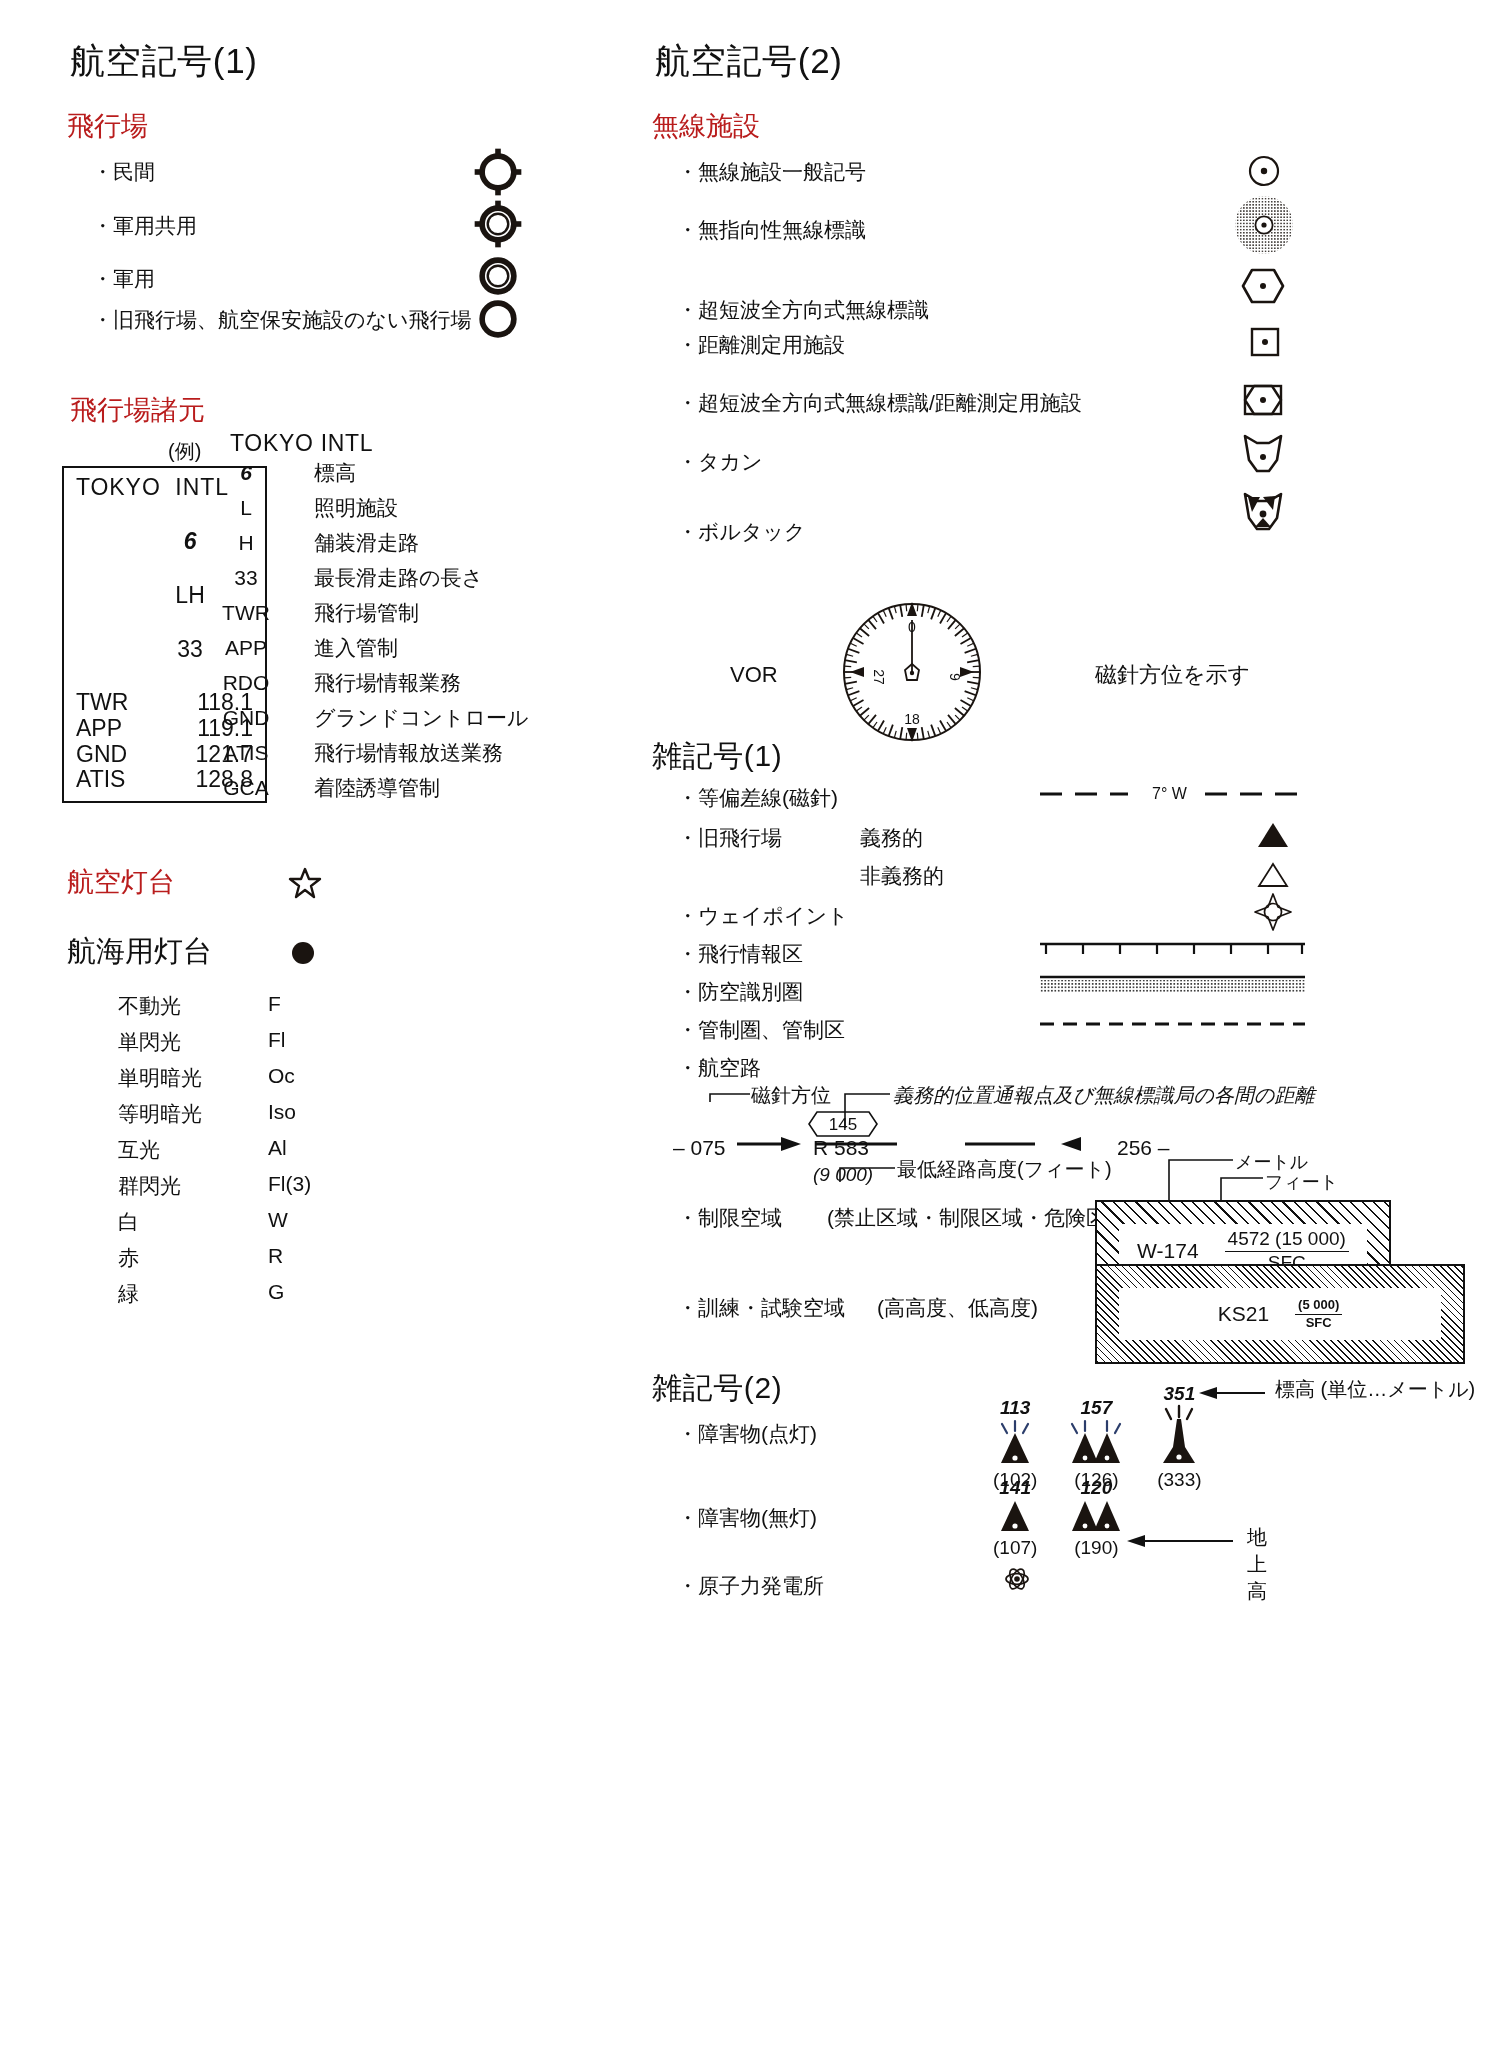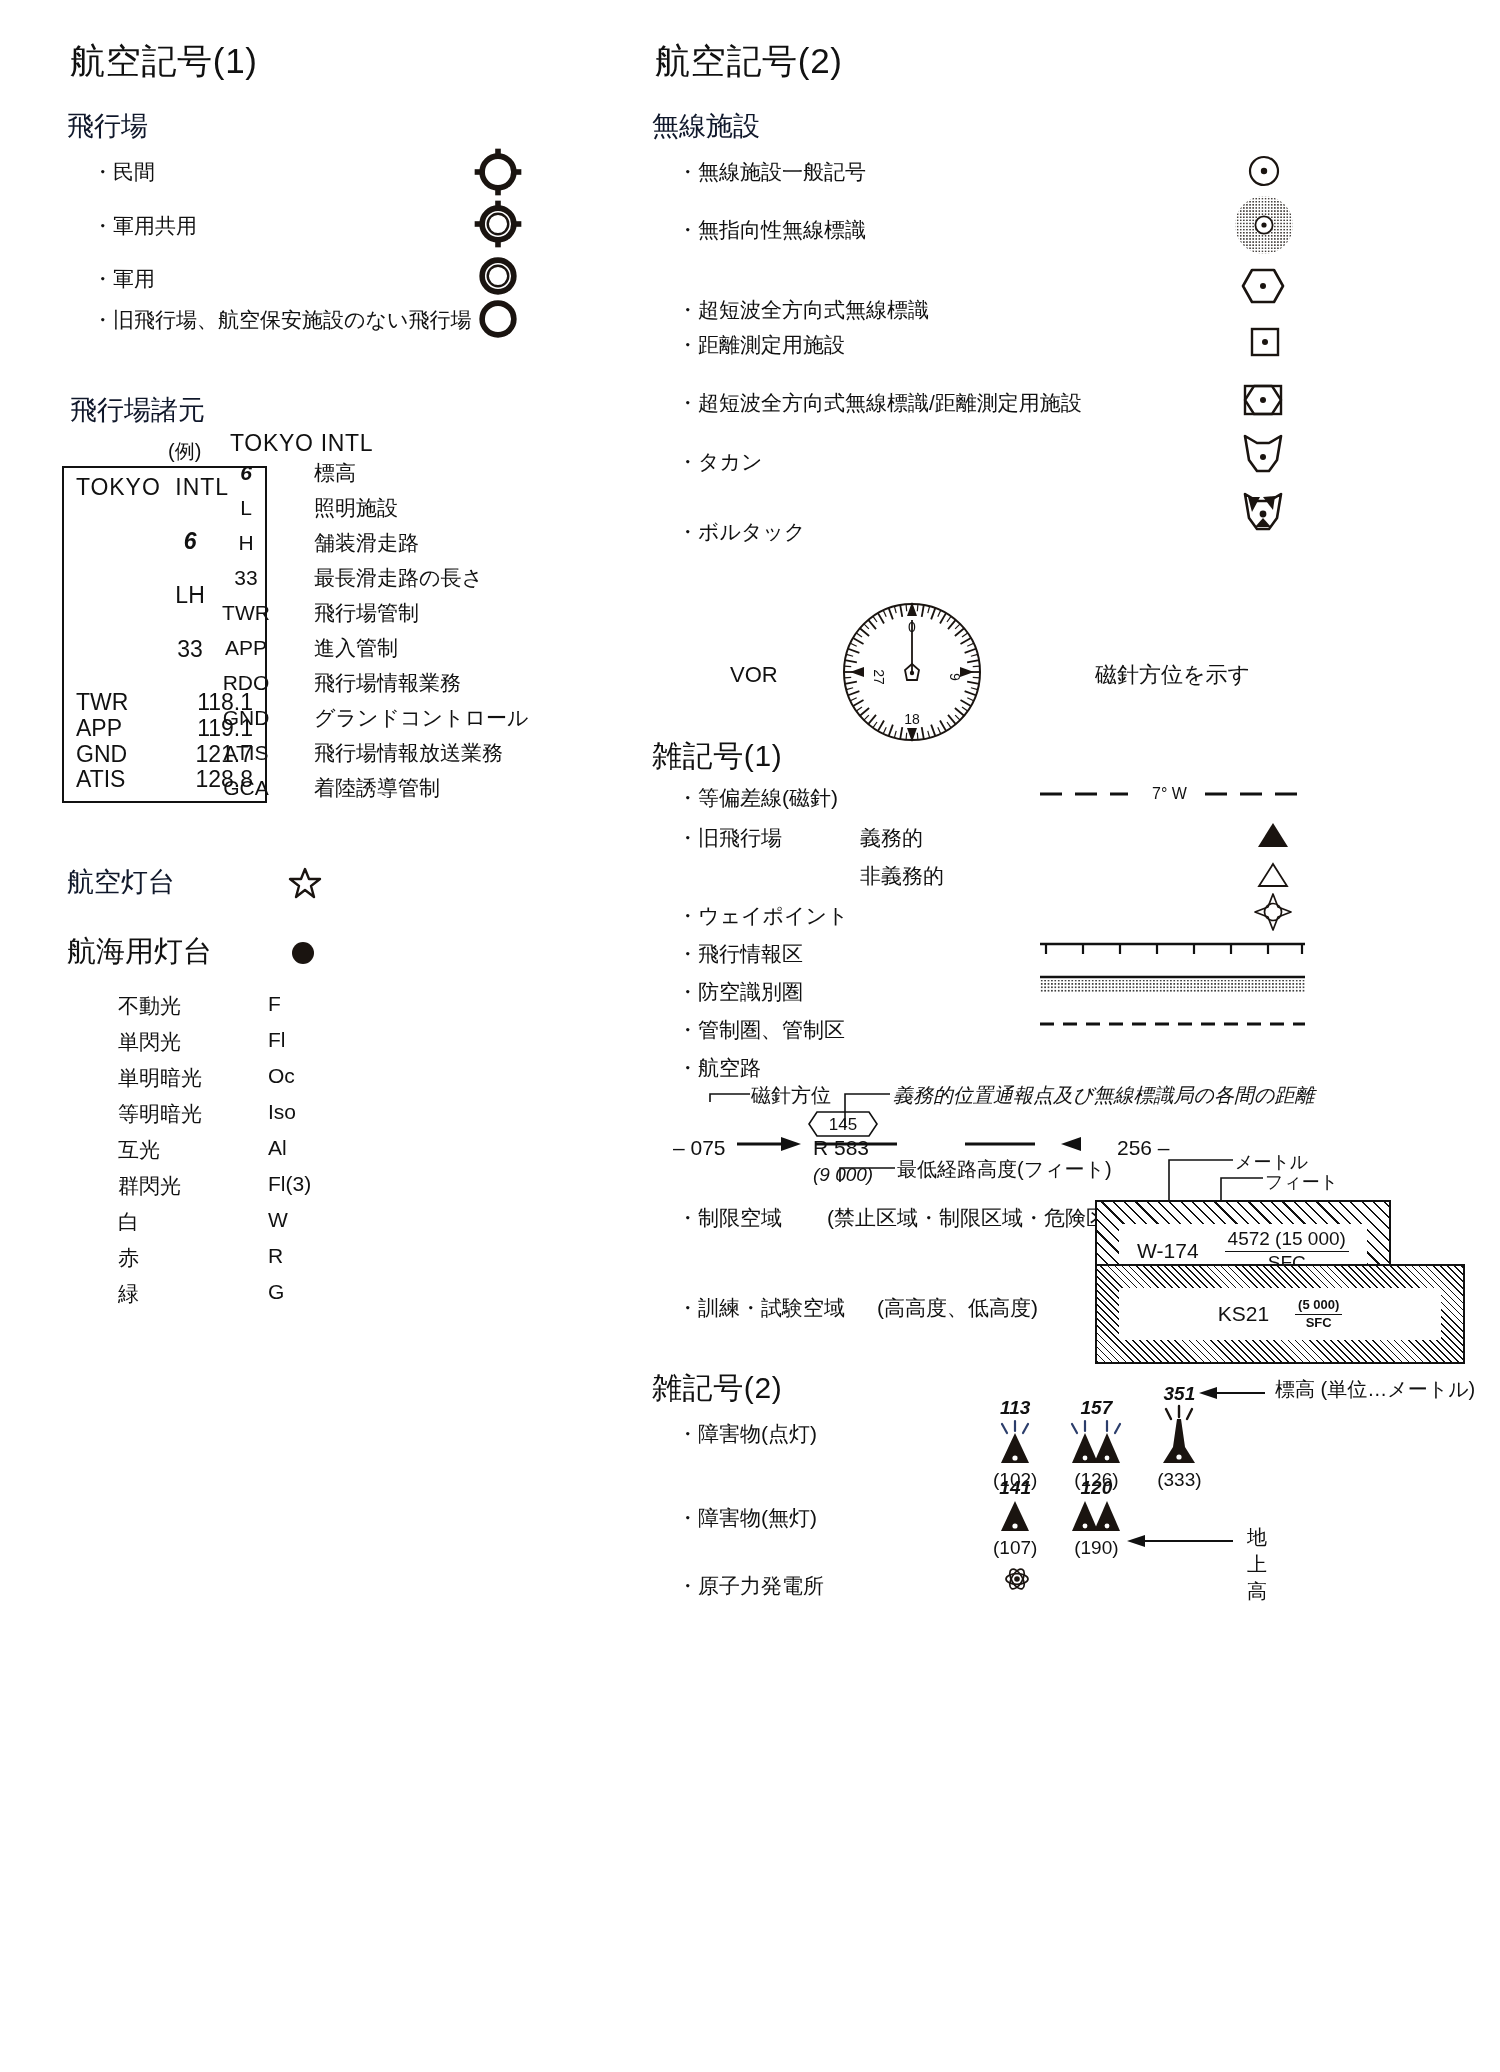--- a/index.html
+++ b/index.html
@@ -17,21 +17,21 @@
   
   .col-left  { position: absolute; left: 70px;  top: 0; width: 600px; }
   .col-right { position: absolute; left: 655px; top: 0; width: 810px; }
 
   
   .h1 {
     font-size: 35px; font-weight: 400; letter-spacing: .02em;
     color: #111; margin: 0;
   }
   .h2 {
-    font-size: 27px; font-weight: 400; color: #0f172a; margin: 0;
+    font-size: 27px; font-weight: 400; color: #b91c1c; margin: 0;
   }
   .h2b {
     font-size: 29px; font-weight: 400; color: #111; margin: 0;
   }
   .lbl { white-space: nowrap; }
   .sym { display: flex; align-items: center; justify-content: center; }
 
   
   .apt { width: 56px; height: 56px; }
 

